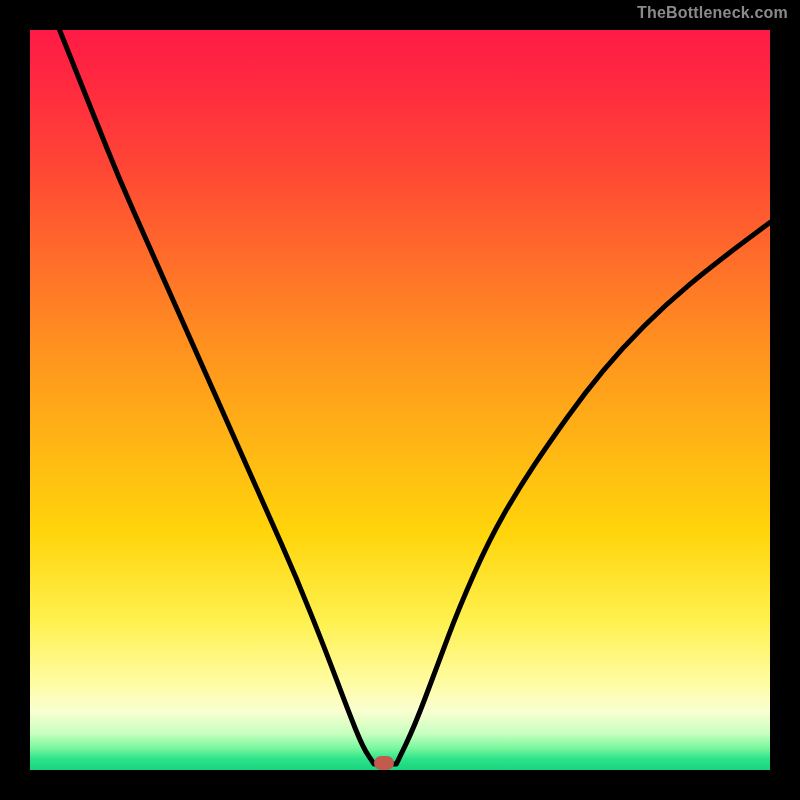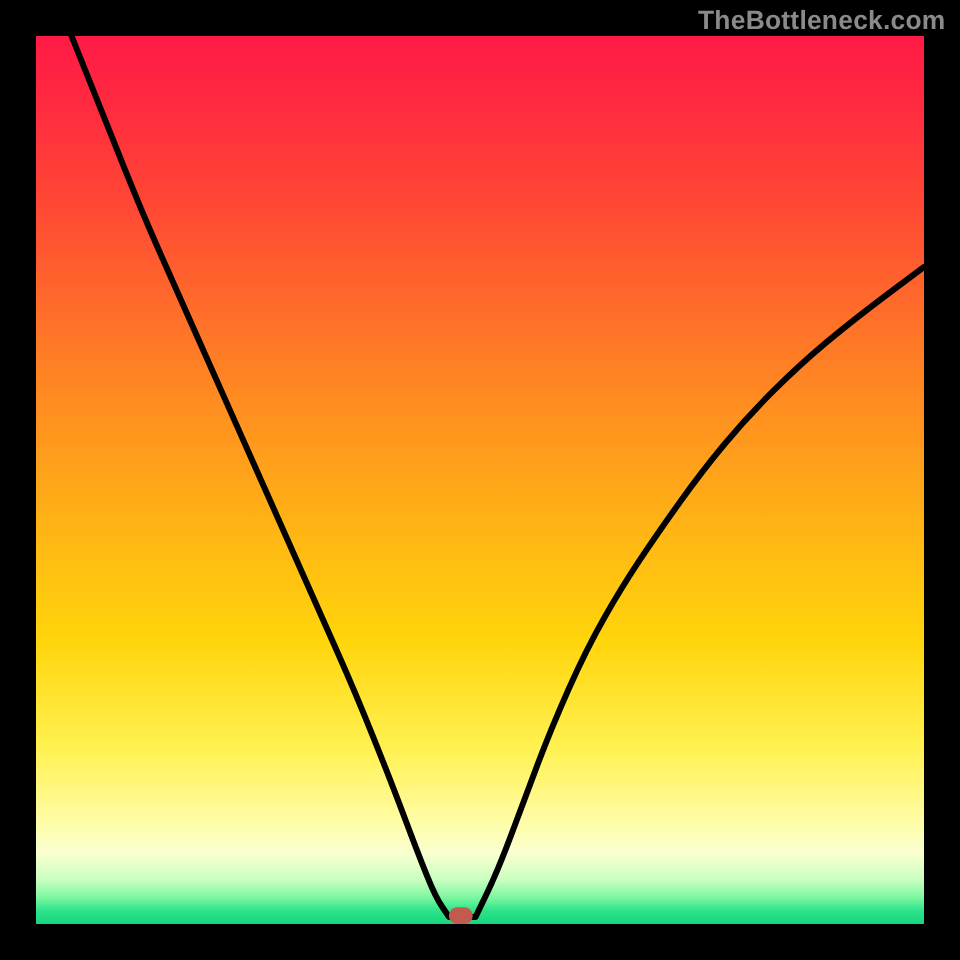--- a/index.html
+++ b/index.html
@@ -66,21 +66,21 @@
     height: 14px;
     border-radius: 7px;
     background: #c25b4e;
     transform: translate(-50%, -50%);
   }
   .watermark {
     position: absolute;
     top: 4px;
     right: 12px;
     font-family: Arial, Helvetica, sans-serif;
-    font-size: 22px;
+    font-size: 16px;
     font-weight: 600;
     color: #8a8a8a;
     letter-spacing: 0.2px;
   }
 </style>
 </head>
 <body>
 
 <div class="frame">
   <div class="watermark">TheBottleneck.com</div>

